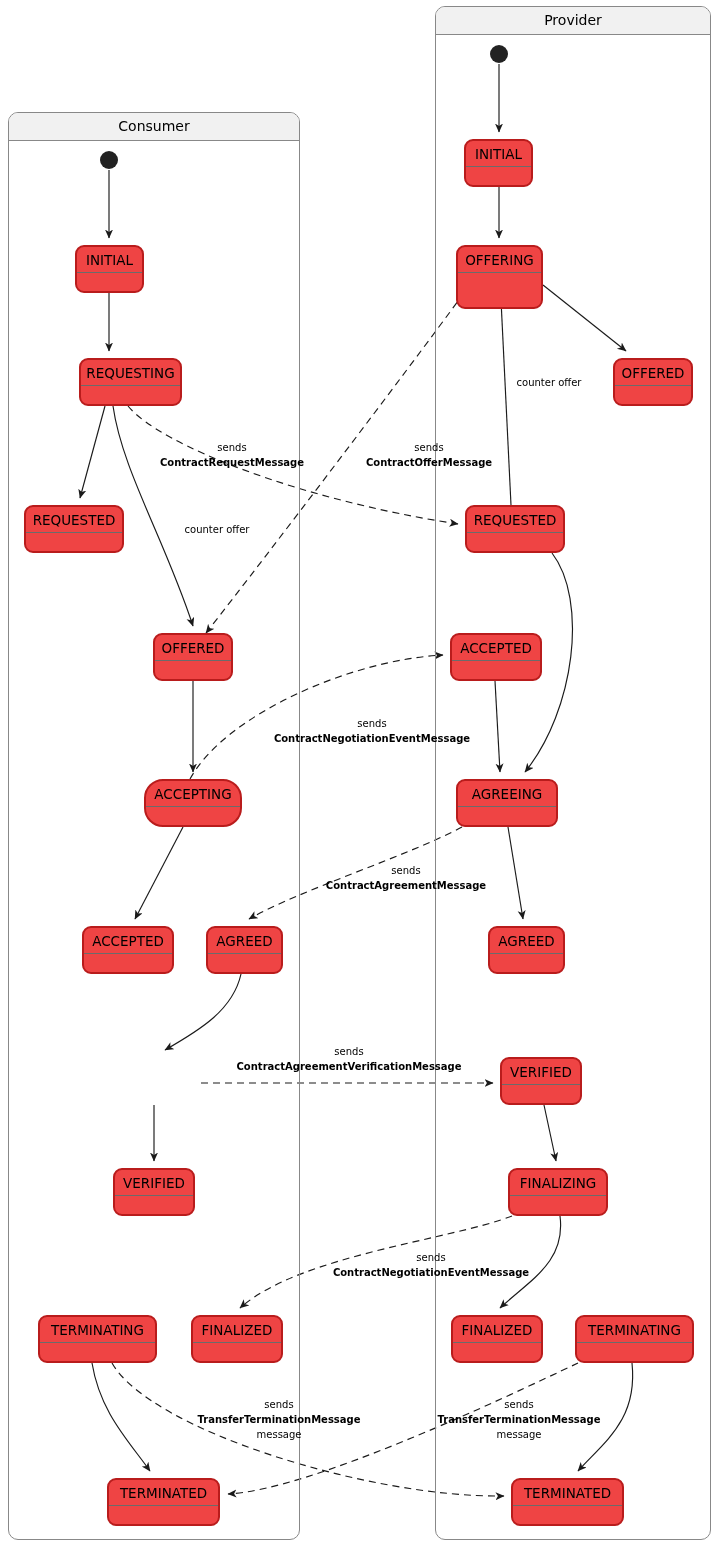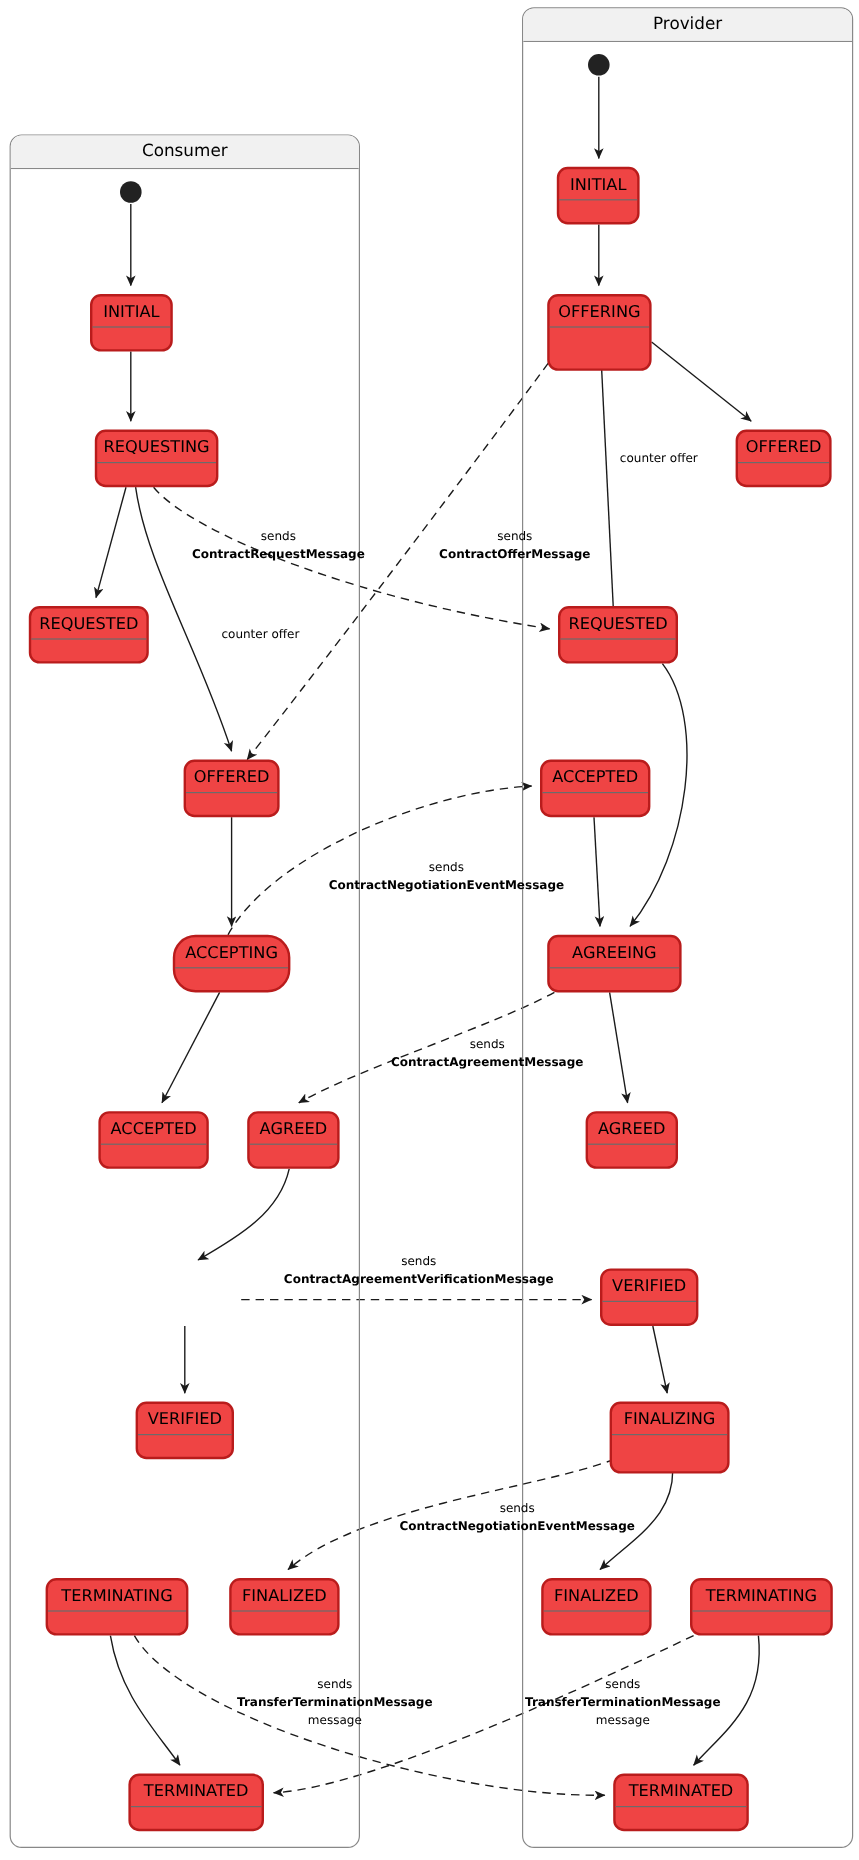--- a/index.html
+++ b/index.html
@@ -233,36 +233,36 @@
   <div class="state" style="left:465px; top:505px; width:100px; height:48px;">
     <div class="state-name">REQUESTED</div>
     <div class="state-body"></div>
   </div>
 
   <div class="state" style="left:450px; top:633px; width:92px; height:48px;">
     <div class="state-name">ACCEPTED</div>
     <div class="state-body"></div>
   </div>
 
-  <div class="state" style="left:456px; top:779px; width:112px; height:48px;">
+  <div class="state" style="left:456px; top:779px; width:102px; height:48px;">
     <div class="state-name">AGREEING</div>
     <div class="state-body"></div>
   </div>
 
   <div class="state" style="left:488px; top:926px; width:77px; height:48px;">
     <div class="state-name">AGREED</div>
     <div class="state-body"></div>
   </div>
 
   <div class="state" style="left:500px; top:1057px; width:82px; height:48px;">
     <div class="state-name">VERIFIED</div>
     <div class="state-body"></div>
   </div>
 
-  <div class="state" style="left:508px; top:1168px; width:100px; height:60px;">
+  <div class="state" style="left:508px; top:1168px; width:100px; height:48px;">
     <div class="state-name">FINALIZING</div>
     <div class="state-body"></div>
   </div>
 
   <div class="state" style="left:451px; top:1315px; width:92px; height:48px;">
     <div class="state-name">FINALIZED</div>
     <div class="state-body"></div>
   </div>
 
   <div class="state" style="left:575px; top:1315px; width:119px; height:48px;">

